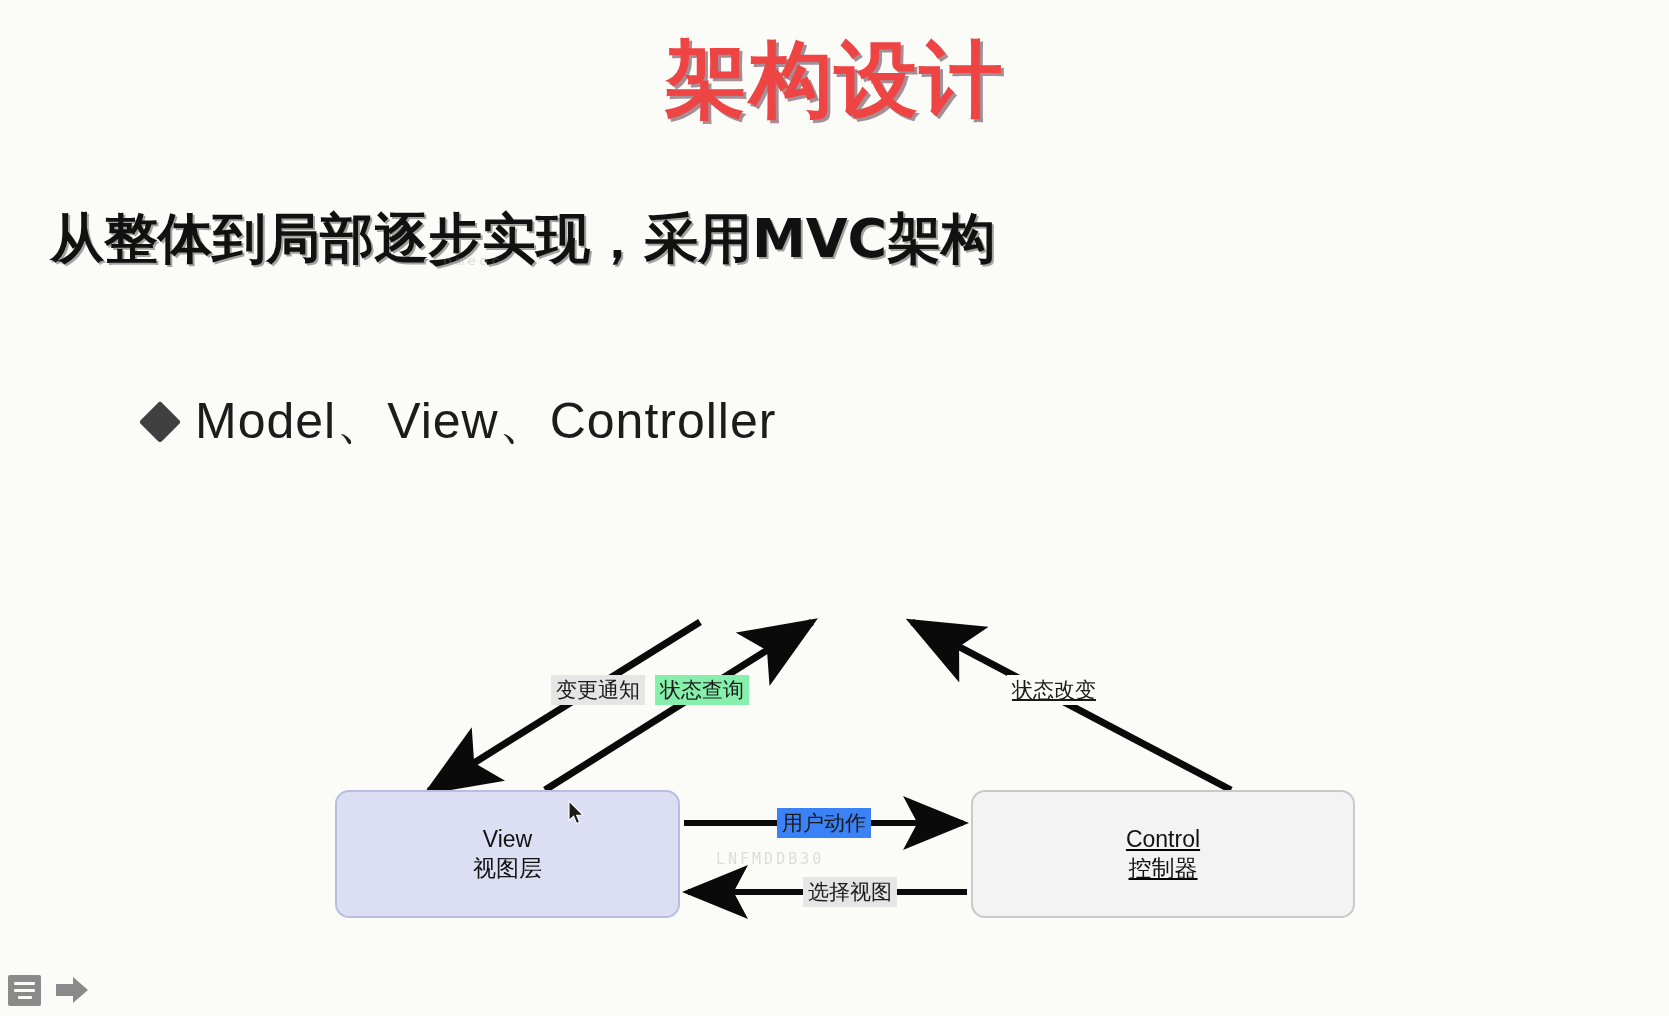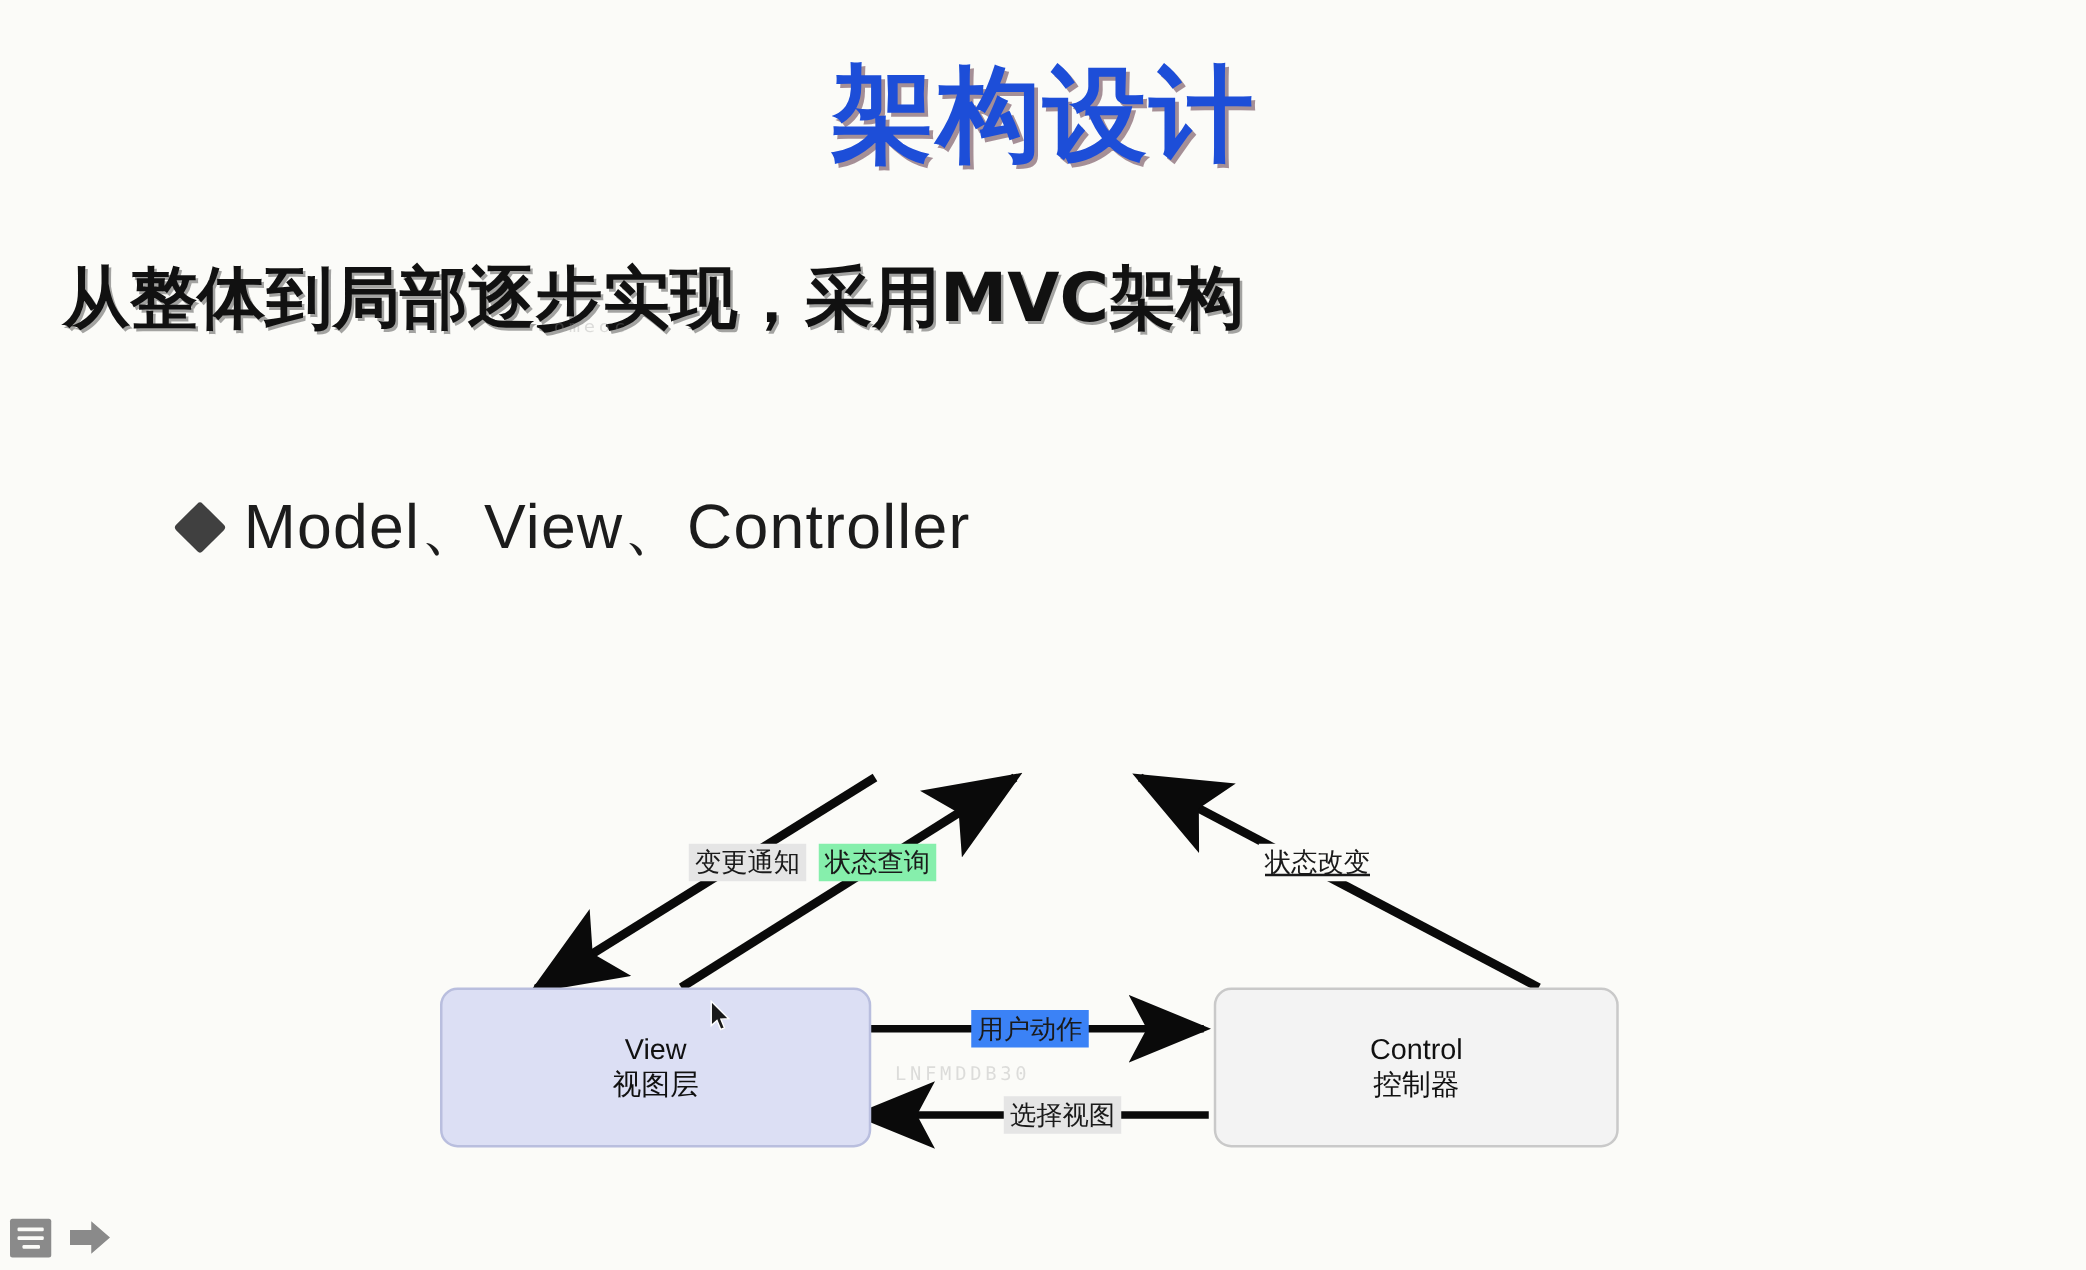--- a/index.html
+++ b/index.html
@@ -137,29 +137,29 @@
     background: linear-gradient(180deg, #eba669 0%, #e59b57 100%);
     border: 2px solid #9b6fb8;
   }
   #node-view {
     left: 335px;
     top: 790px;
     width: 345px;
     height: 128px;
     background: #dcdff4;
     border: 2px solid #b9bede;
-    margin-left: 17px;
   }
   #node-control {
     left: 971px;
     top: 790px;
-    width: 324px;
+    width: 384px;
     height: 128px;
     background: #f3f3f3;
     border: 2px solid #c9c9c9;
+    text-decoration: underline;
   }
 
   
   .edge-label {
     position: absolute;
     font-family: "DejaVu Sans", "Liberation Sans", sans-serif;
     font-size: 21px;
     color: #1a1a1a;
     background: #fbfbf8;
     padding: 1px 5px;
@@ -211,21 +211,21 @@
   #notes-icon i:nth-child(1) { width: 21px; }
   #notes-icon i:nth-child(2) { width: 21px; }
   #notes-icon i:nth-child(3) { width: 14px; }
   #next-arrow-icon { width: 36px; height: 32px; }
 </style>
 </head>
 <body>
 
 <div id="slide" style="background: rgb(251, 251, 248);">
 
-  <div id="slide-title" style="color: #1d4ed8; margin-top: 12px;">架构设计</div>
+  <div id="slide-title" style="color: #ef4444;">架构设计</div>
 
   <div id="slide-subtitle" style="color: rgb(17, 17, 17);">从整体到局部逐步实现，采用MVC架构</div>
 
   <div class="watermark" id="wm-top">omeoc</div>
   <div class="watermark" id="wm-mid">LNFMDDB30</div>
 
   <div id="bullet-row">
     <span id="bullet-diamond"></span>
     <span id="bullet-text">Model、View、Controller</span>
   </div>

